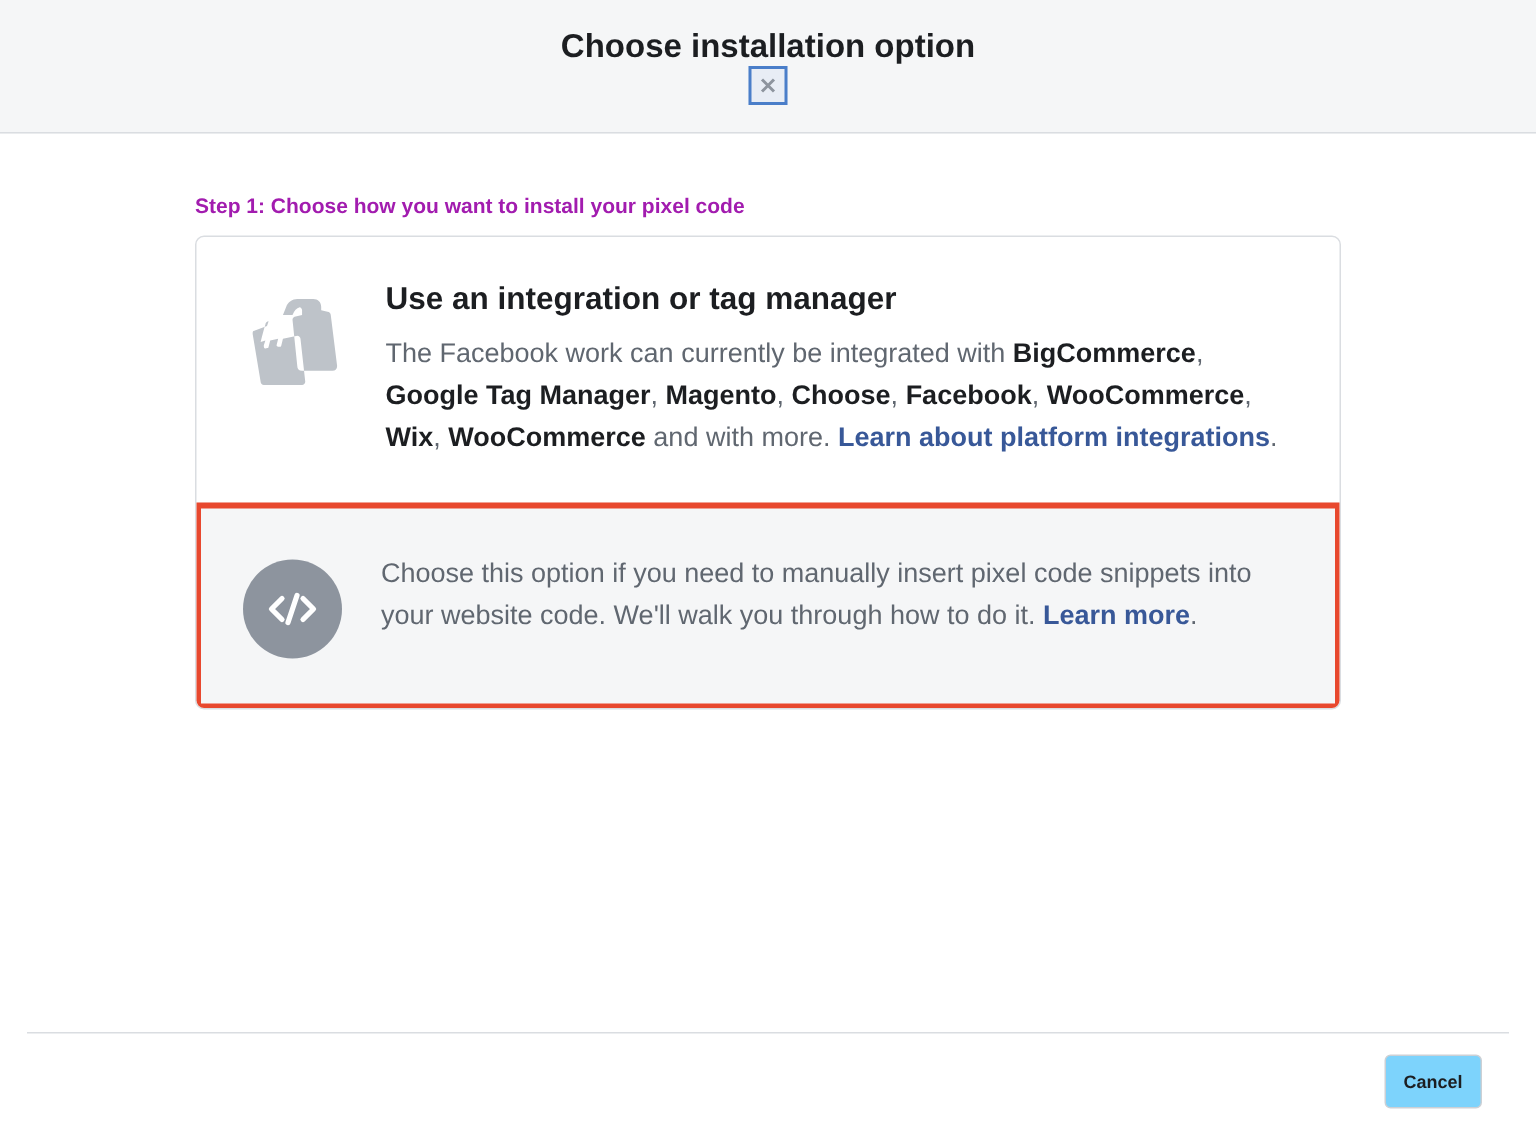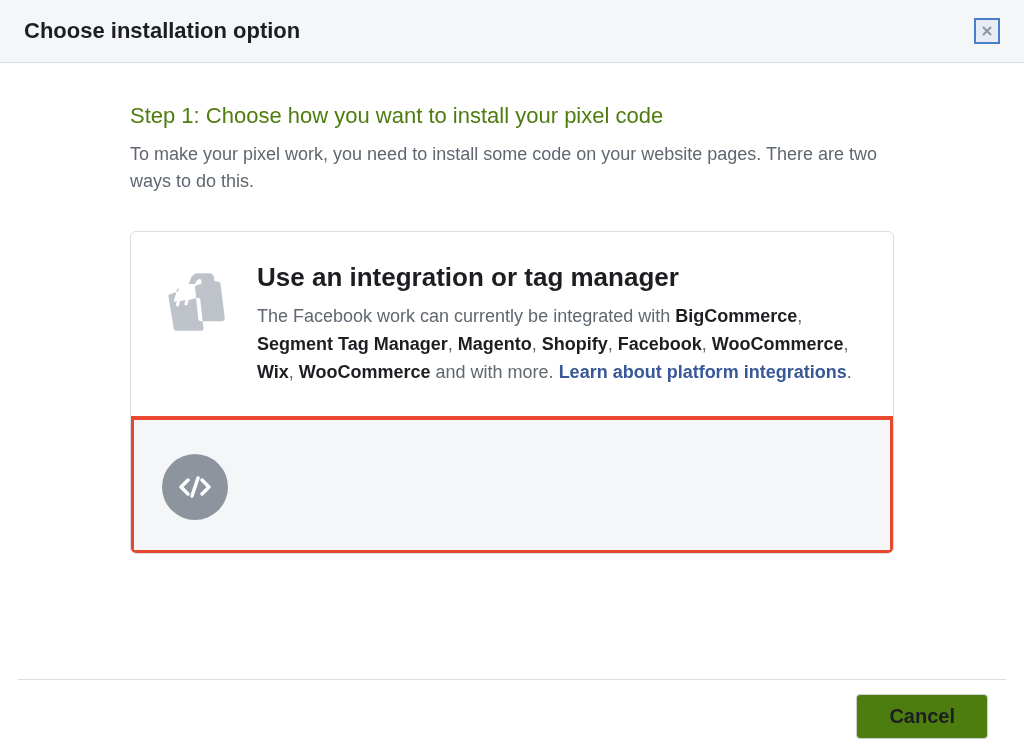--- a/index.html
+++ b/index.html
@@ -15,20 +15,21 @@
       position: relative;
       color: #1c1e21;
     }
     .modal-header {
       display: flex;
       justify-content: space-between;
       align-items: center;
       padding: 18px 24px;
       border-bottom: 1px solid #dadde1;
       background: #f5f6f7;
+      flex-direction: column;
     }
     .modal-title {
       font-size: 22px;
       font-weight: 700;
       color: #1c1e21;
     }
     .close-btn {
       width: 26px;
       height: 26px;
       border: 2px solid #4a7ec9;
@@ -40,23 +41,23 @@
       color: #8d949e;
     }
     .close-btn svg {
       width: 16px;
       height: 16px;
     }
     .content {
       padding: 40px 130px 20px 130px;
     }
     .step-title {
-      font-size: 22px;
-      font-weight: 400;
-      color: #4d7c0f;
+      font-size: 14px;
+      font-weight: 700;
+      color: #a21caf;
       margin-bottom: 12px;
     }
     .step-description {
       font-size: 18px;
       color: #606770;
       line-height: 1.5;
       margin-bottom: 36px;
     }
     .options-container {
       border: 1px solid #dadde1;
@@ -97,21 +98,21 @@
     .option-icon.code-circle svg {
       width: 40px;
       height: 40px;
       stroke: #fff;
       fill: none;
     }
     .option-content {
       flex: 1;
     }
     .option-title {
-      font-size: 26px;
+      font-size: 21px;
       font-weight: 700;
       color: #1c1e21;
       margin-bottom: 10px;
     }
     .option-text {
       font-size: 18px;
       color: #606770;
       line-height: 1.55;
     }
     .option-text strong {
@@ -129,71 +130,73 @@
       bottom: 0;
       left: 0;
       right: 0;
       padding: 14px 18px;
       border-top: 1px solid #dadde1;
       display: flex;
       justify-content: flex-end;
       margin: 0 18px;
     }
     .cancel-btn {
-      padding: 10px 32px;
-      font-size: 20px;
-      font-weight: 700;
-      color: #1c1e21;
-      background: #4d7c0f;
+      padding: 10px 12px;
+      font-size: 12px;
+      font-weight: 700;
+      color: #1c1e21;
+      background: #7dd3fc;
       border: 1px solid #ccd0d5;
       border-radius: 4px;
       cursor: pointer;
     }
   </style>
 </head>
 <body>
 
 <div class="modal-header">
   <div class="modal-title">Choose installation option</div>
   <div class="close-btn">
     <svg viewBox="0 0 24 24" fill="none" stroke="currentColor" stroke-width="3">
       <path d="M18 6L6 18M6 6l12 12"></path>
     </svg>
   </div>
 </div>
 
 <div class="content">
   <h2 class="step-title">Step 1: Choose how you want to install your pixel code</h2>
-  <p class="step-description">To make your pixel work, you need to install some code on your website pages. There are two ways to do this.</p>
 
   <div class="options-container">
 
     <div class="option-card">
       <div class="option-icon shopping">
         <svg viewBox="0 0 64 64">
           <path d="M38 10c-2 0-4 1-5 3l-1 2h-6l2-5c1-3 4-5 7-5h10c3 0 5 2 5 5v2l4 1c1 0 2 1 2 2l4 32c0 2-1 3-3 3H38c-2 0-3-1-3-3l-3-29c0-1 1-2 2-2l4-1V12c0-1-1-2-2-2zm3 5v-3h6v3l-3 1zm-24 4l-1 3-8 3c-1 0-1 1-1 2l5 30c0 1 1 2 2 2h24c1 0 2-1 2-2l-3-27c0-1-1-2-2-2l-9 2-1 4c0 1-1 1-1 1s-2 0-2-1l1-4-5 1-1 4c0 1-1 1-2 1s-1-1-1-2l1-3-3 1c1-4 2-8 3-11 0-1 1-2 2-2z"></path>
         </svg>
       </div>
       <div class="option-content">
         <div class="option-title">Use an integration or tag manager</div>
         <div class="option-text">
-          <span>The Facebook work can currently be integrated with </span><strong>BigCommerce</strong>, <strong>Segment Tag Manager</strong>, <strong>Magento</strong>, <strong>Shopify</strong>, <strong>Facebook</strong>, <strong>WooCommerce</strong>, <strong>Wix</strong>, <strong>WooCommerce</strong><span> and with more. </span><a href="#">Learn about platform integrations</a>.
+          <span>The Facebook work can currently be integrated with </span><strong>BigCommerce</strong>, <strong>Google Tag Manager</strong>, <strong>Magento</strong>, <strong>Choose</strong>, <strong>Facebook</strong>, <strong>WooCommerce</strong>, <strong>Wix</strong>, <strong>WooCommerce</strong><span> and with more. </span><a href="#">Learn about platform integrations</a>.
         </div>
       </div>
     </div>
 
     <div class="option-card highlighted">
       <div class="option-icon code-circle">
         <svg viewBox="0 0 40 40" stroke-width="3.5" stroke-linecap="round" stroke-linejoin="round">
           <polyline points="13,13 6,20 13,27"></polyline>
           <polyline points="27,13 34,20 27,27"></polyline>
           <line x1="23" y1="11" x2="17" y2="29"></line>
         </svg>
       </div>
       <div class="option-content">
+        <div class="option-text">
+          <span>Choose this option if you need to manually insert pixel code snippets into your website code. We'll walk you through how to do it. </span><a href="#">Learn more</a>.
+        </div>
       </div>
     </div>
 
   </div>
 </div>
 
 <div class="footer">
   <button class="cancel-btn">Cancel</button>
 </div>
 

